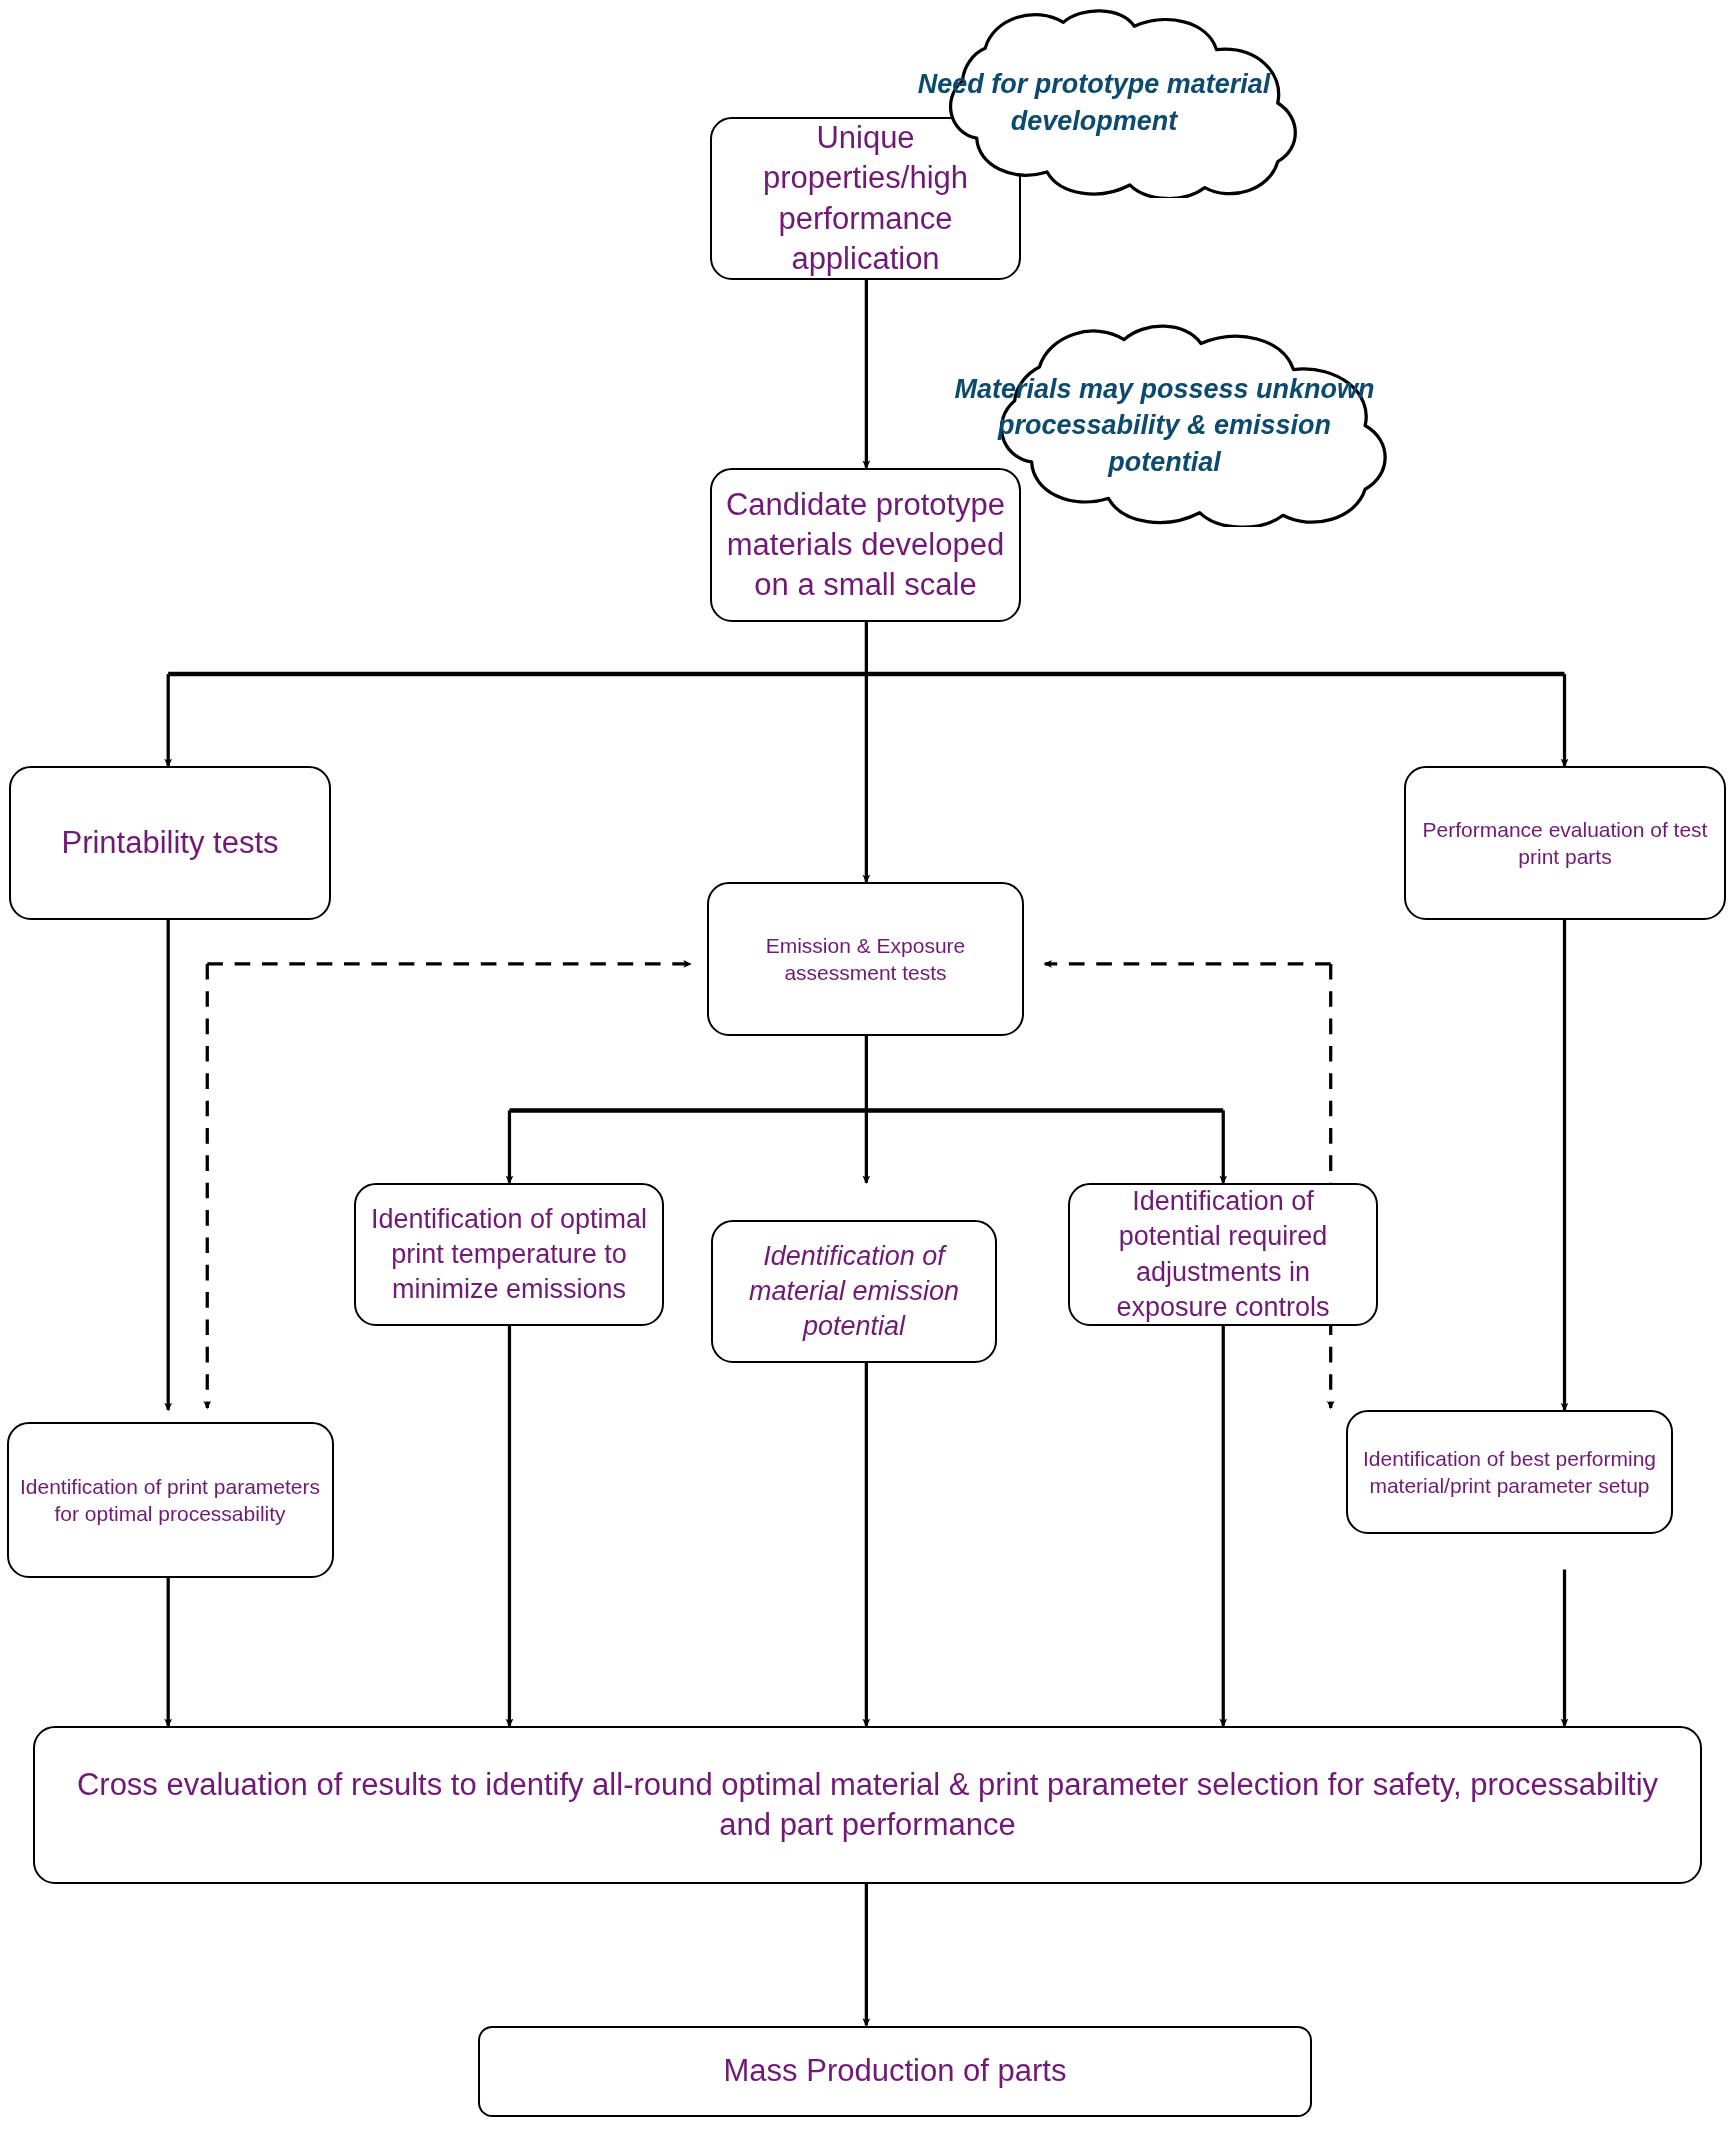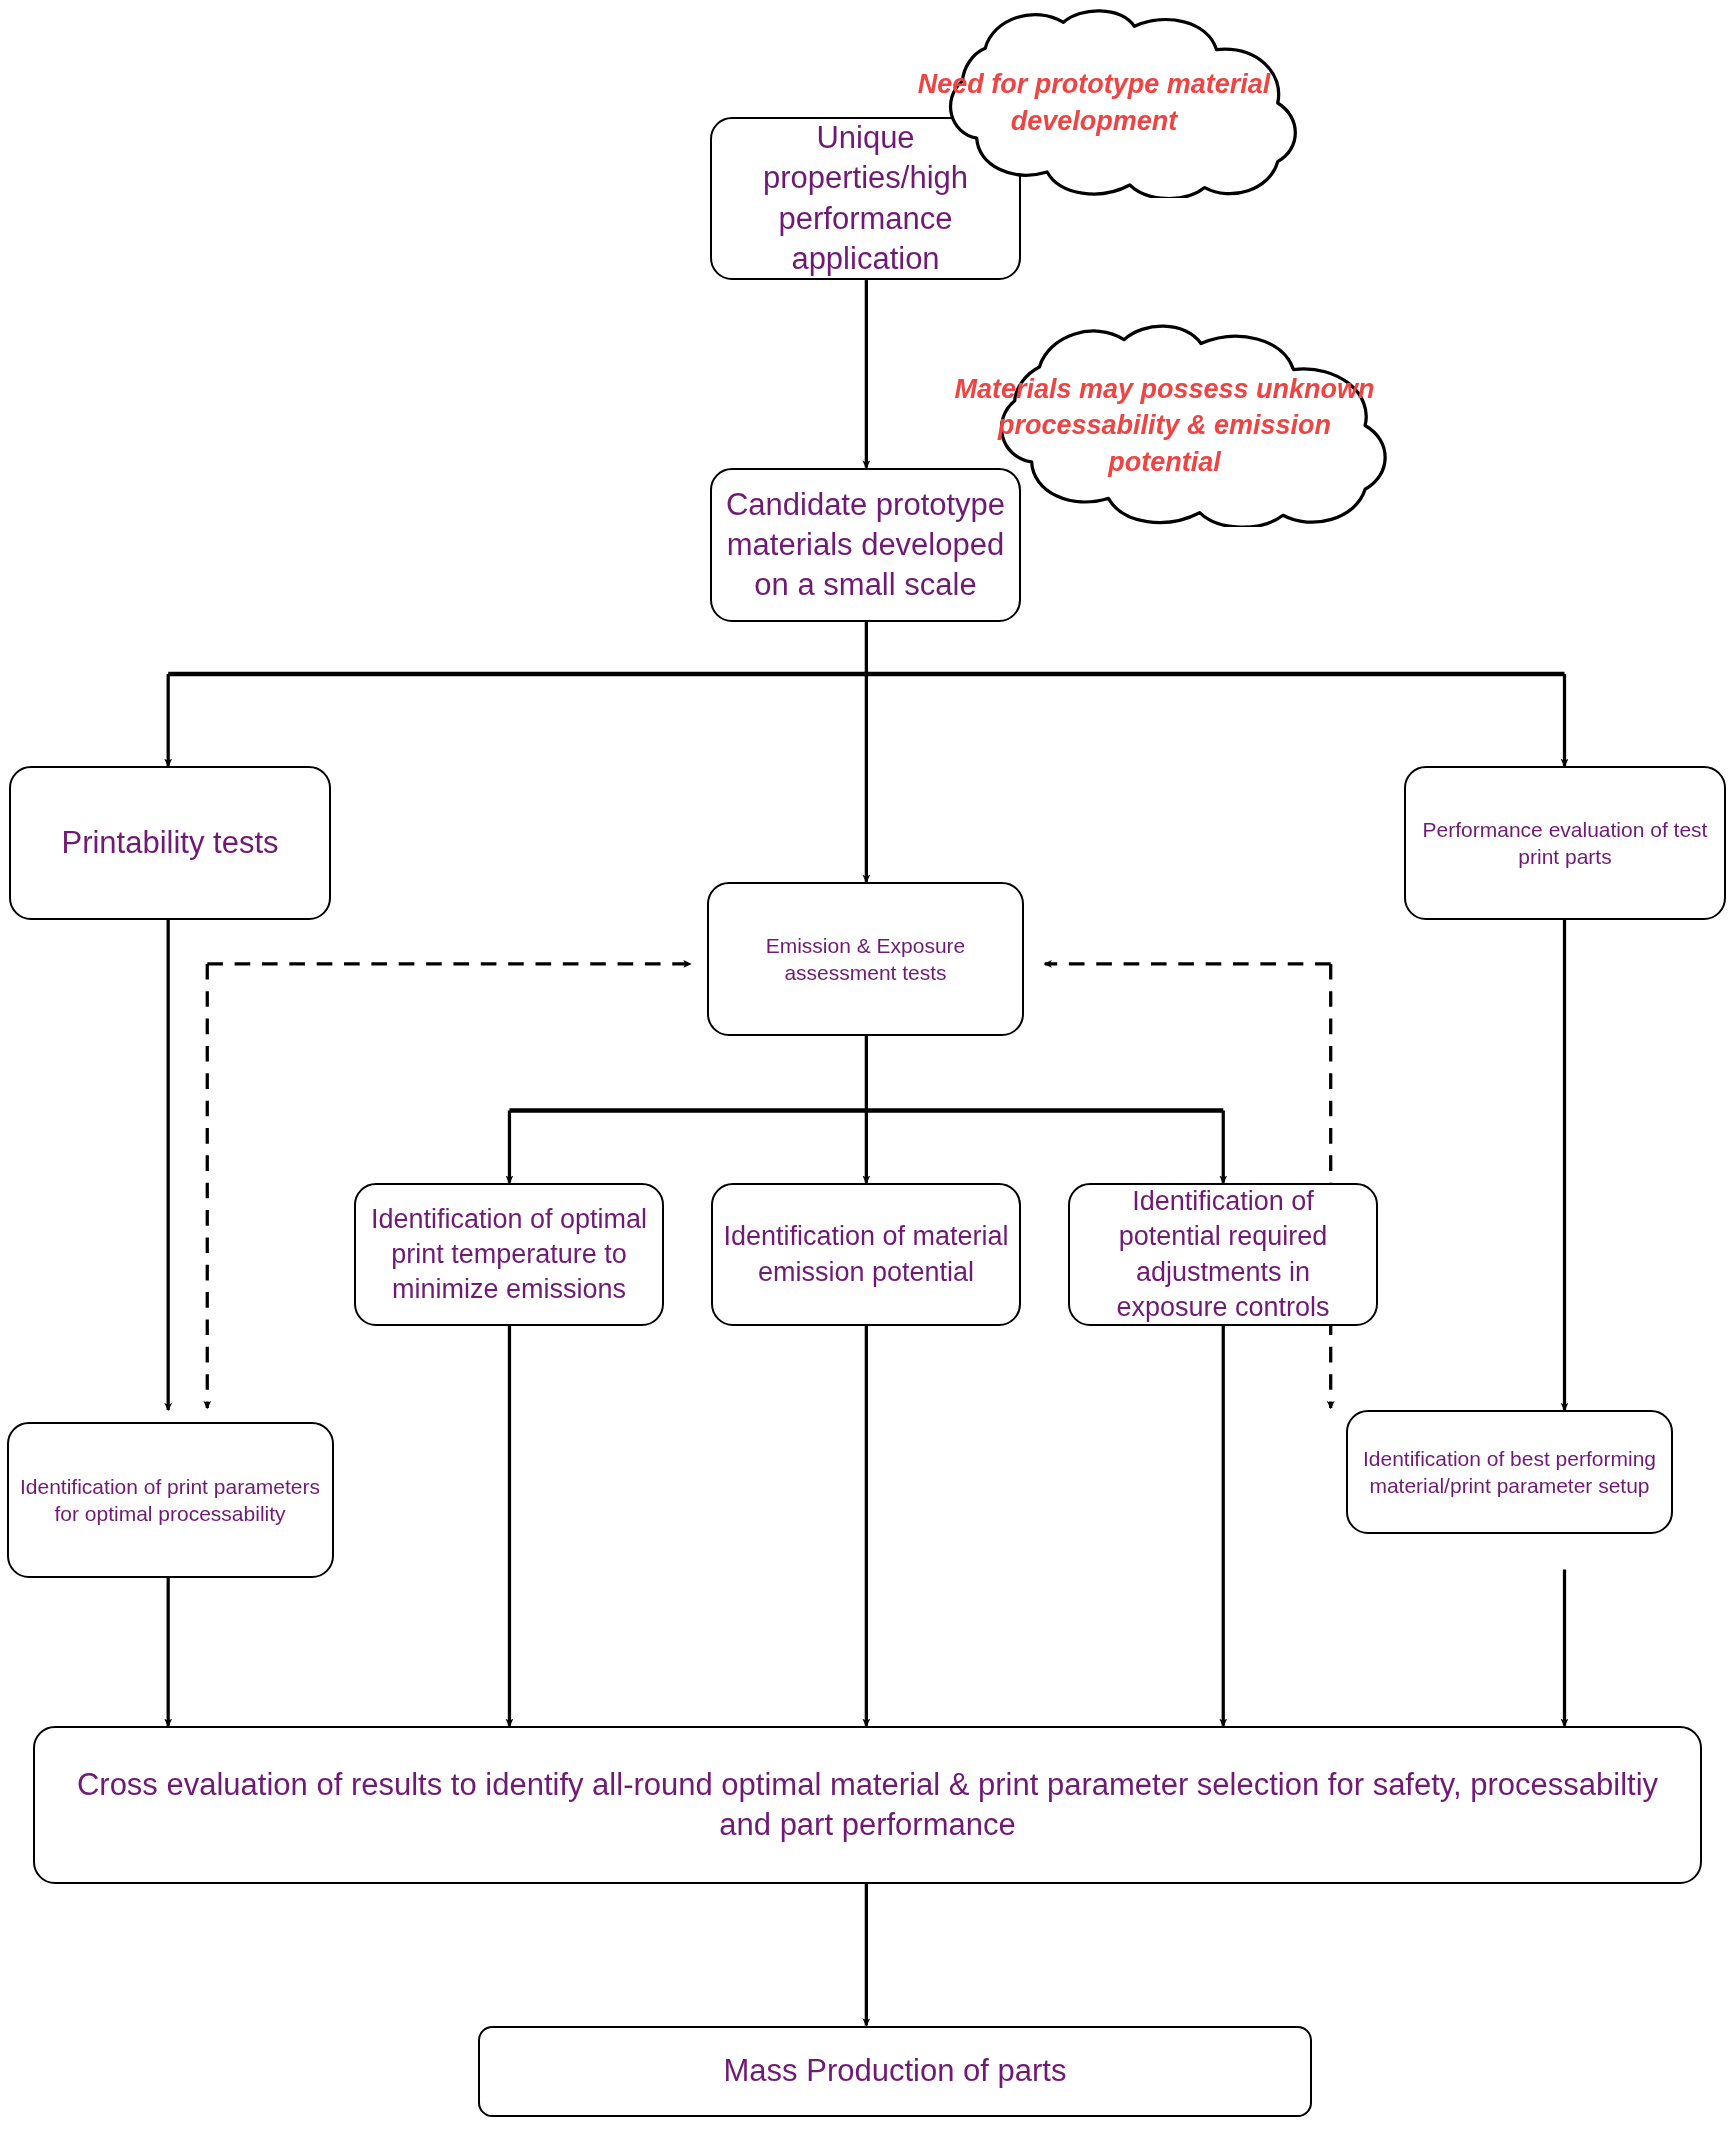--- a/index.html
+++ b/index.html
@@ -27,21 +27,21 @@
   .fs-md{font-size:21px;}
   .fs-sm{font-size:27px;}
 
   .cloud{
     position:absolute;
     display:flex;align-items:center;justify-content:center;
     text-align:center;
     font-style:italic;
     font-weight:bold;
     font-size:27px;
-    color:#ef4444;
+    color:#0c4a6e;
     line-height:1.35;
     z-index:5;
   }
   .cloud .cloud-svg{position:absolute;left:0;top:0;width:100%;height:100%;z-index:-1;}
   .cloud .cloud-text{position:relative;z-index:2;padding:0 30px;}
 </style>
 </head>
 <body>
 
 <div id="canvas">
@@ -113,21 +113,21 @@
   </div>
 
   <div class="node fs-md" style="left:1404px;top:766px;width:322px;height:154px;">
     <span>Performance evaluation of test print parts</span>
   </div>
 
   <div class="node fs-sm" style="left:354px;top:1183px;width:310px;height:143px;">
     <span>Identification of optimal print temperature to minimize emissions</span>
   </div>
 
-  <div class="node fs-sm" style="left:711px;top:1183px;width:310px;height:143px;">
+  <div class="node fs-sm" style="left:711px;top:1220px;width:286px;height:143px;font-style:italic;">
     <span>Identification of material emission potential</span>
   </div>
 
   <div class="node fs-sm" style="left:1068px;top:1183px;width:310px;height:143px;">
     <span>Identification of potential required adjustments in exposure controls</span>
   </div>
 
   <div class="node fs-md" style="left:6.5px;top:1410px;width:327px;height:156px;margin-top:12px;">
     <span>Identification of print parameters for optimal processability</span>
   </div>

